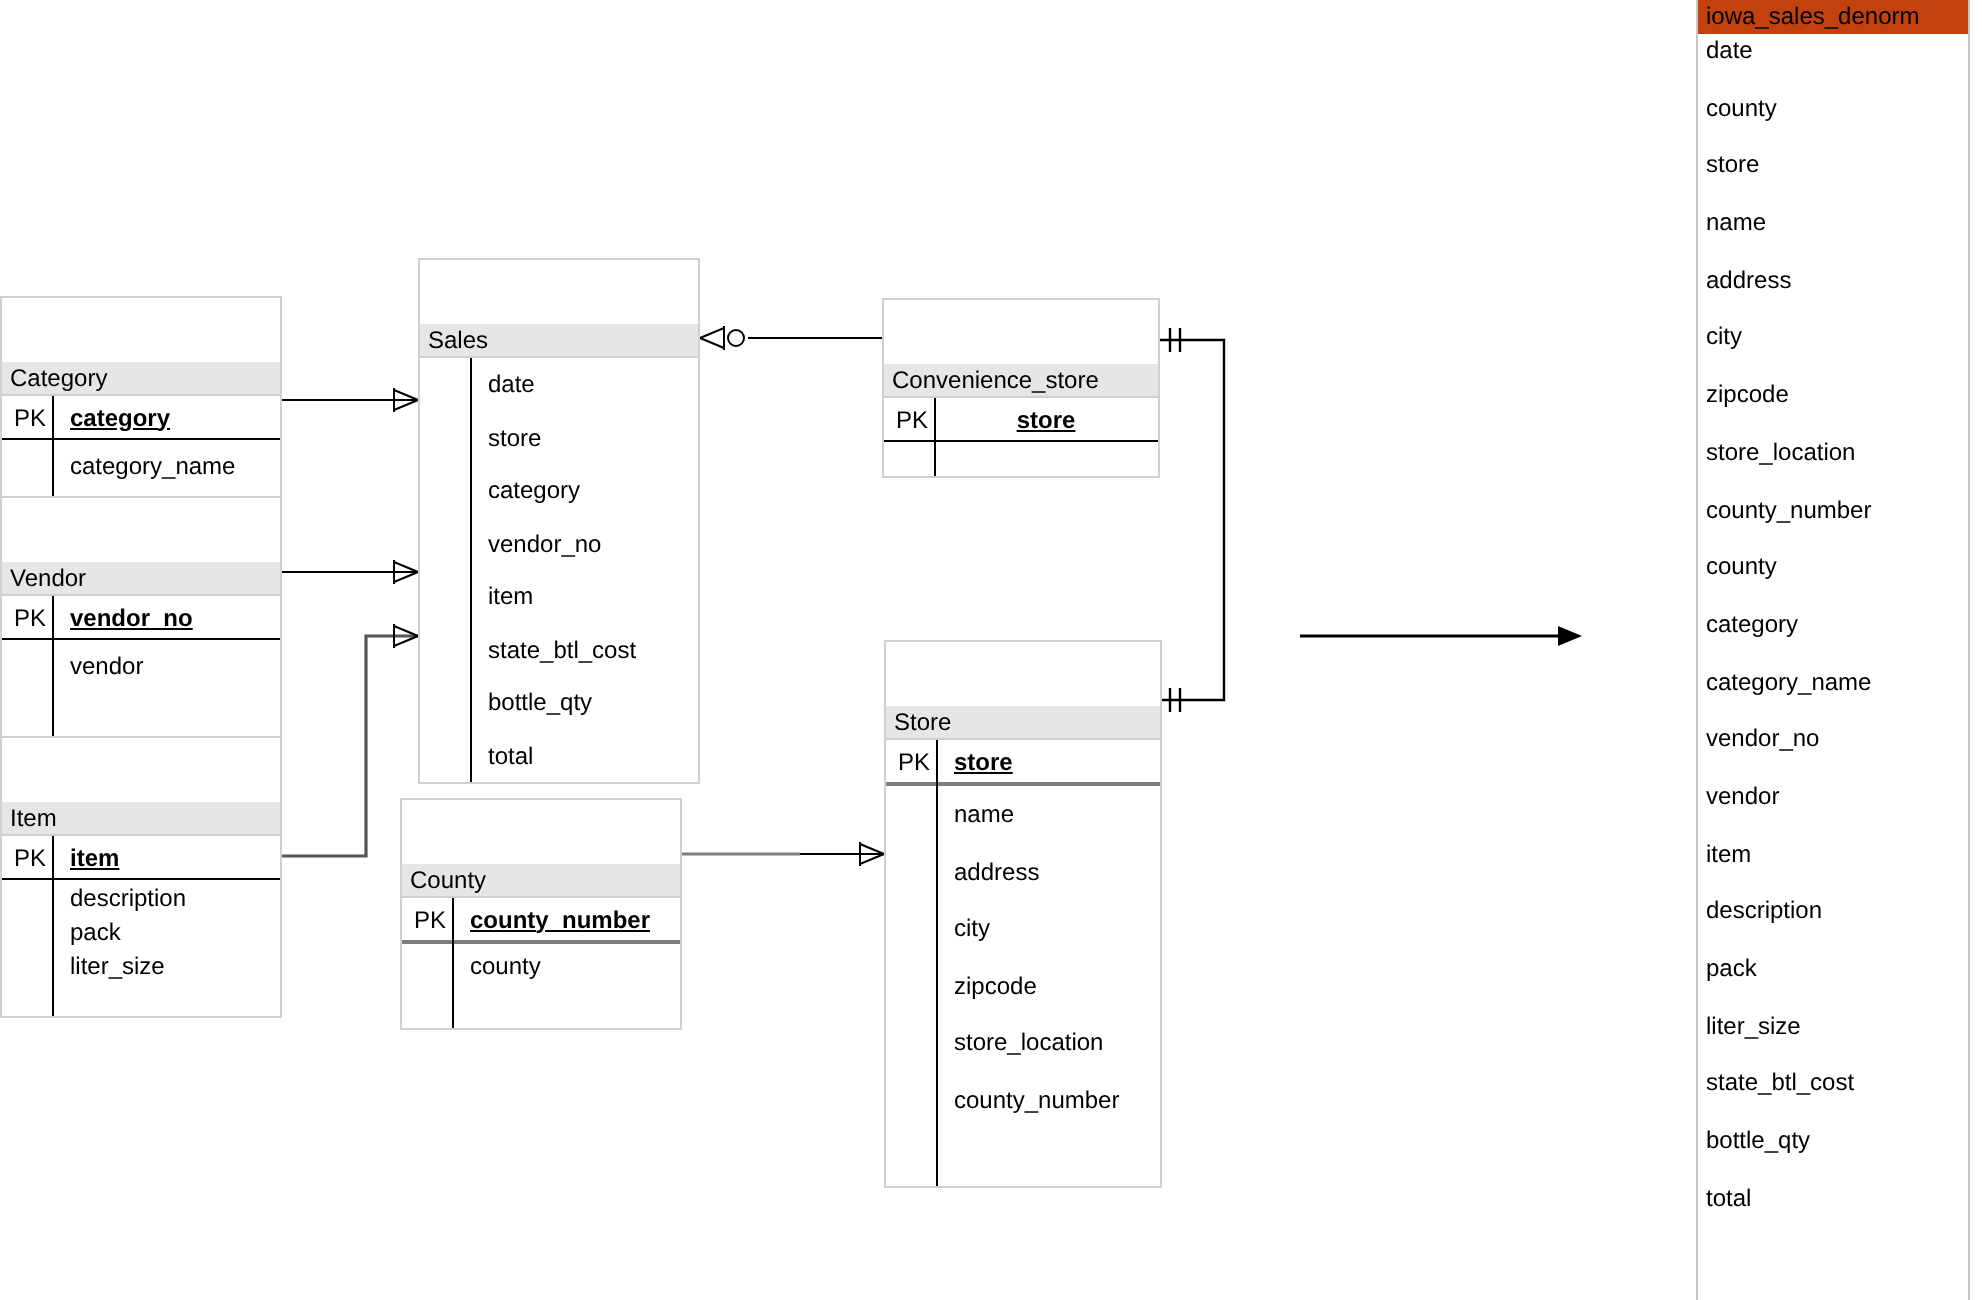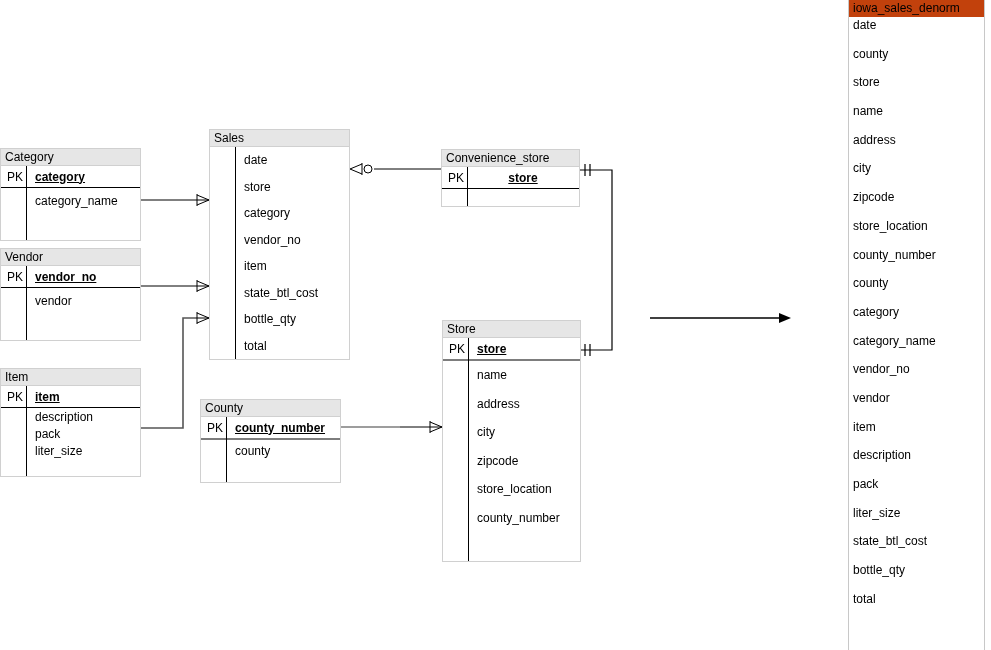--- a/index.html
+++ b/index.html
@@ -46,20 +46,21 @@
     background: #e6e6e6;
     border-bottom: 1px solid #d0d0d0;
     height: 17px;
     line-height: 17px;
     padding-left: 4px;
     font-size: 12px;
     color: #000;
     box-sizing: border-box;
     white-space: nowrap;
     overflow: hidden;
+    margin-top: 32px;
   }
   .ent-body {
     position: relative;
   }
   
   .gutter-line {
     position: absolute;
     top: 0;
     bottom: 0;
     width: 1px;

